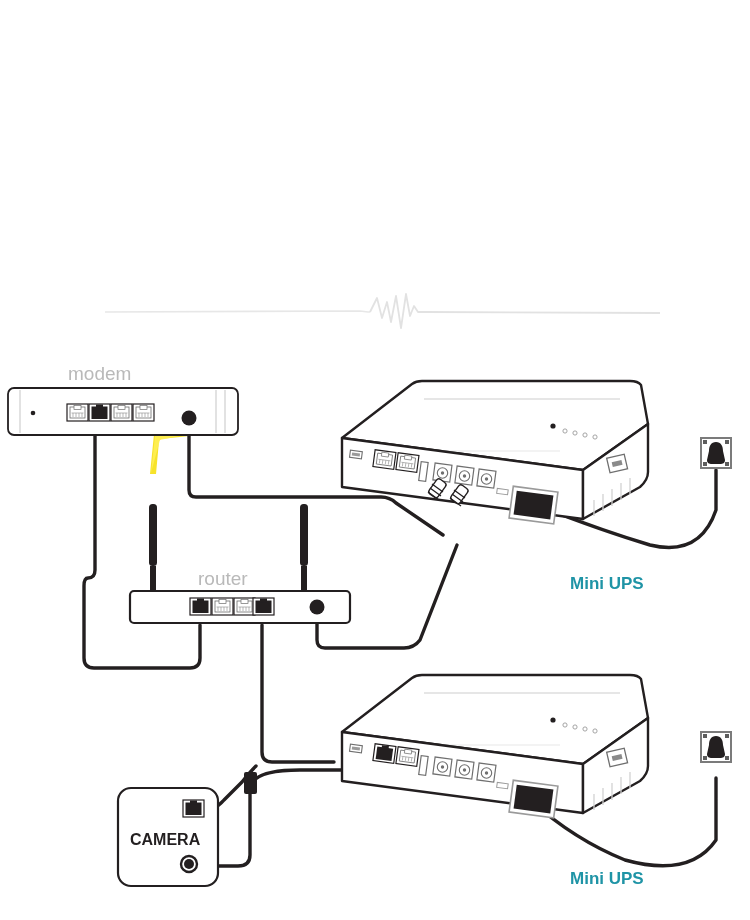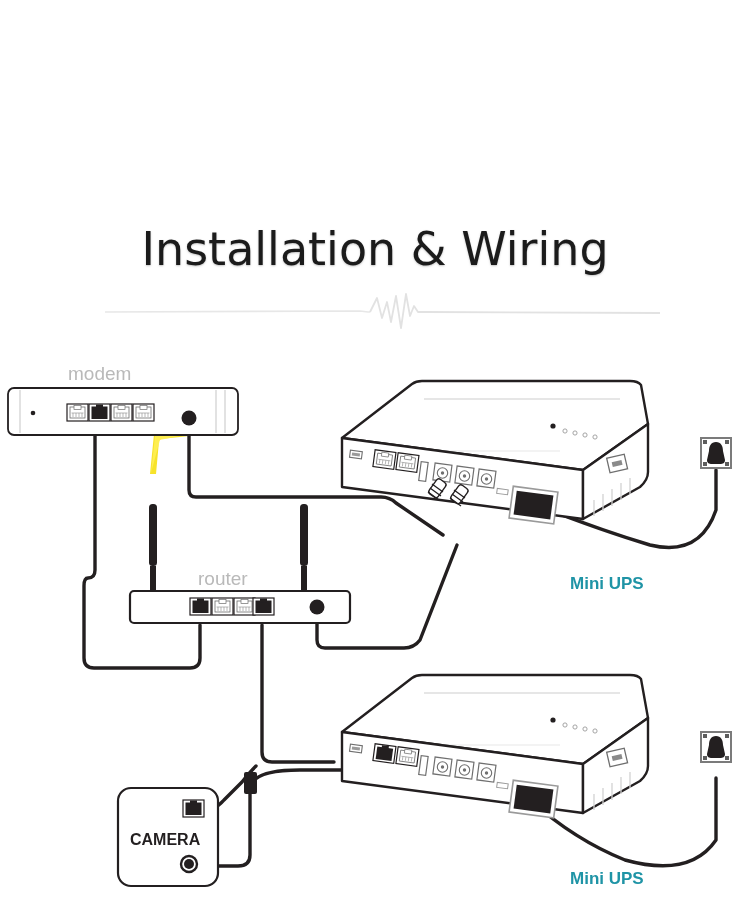--- a/index.html
+++ b/index.html
@@ -34,21 +34,20 @@
       <path d="M3 57 L7 20 L58 14 L12 24 Z" fill="#fff05a" opacity=".8"></path>
     </svg>
   </div>
 
   <div class="brk" style="left:540px;top:258px;">
     <svg width="80" height="52" viewBox="0 0 80 52">
       <path d="M78 2 L74 44 L72 46 L18 50 L20 44 L68 39 L70 37 L73 2 Z" fill="#f7e32a"></path>
     </svg>
   </div>
 
-  <div class="title">Installation &amp; Wiring</div>
 
   <svg width="750" height="40" style="position:absolute;left:0;top:92px;">
     <path d="M105 20 L360 19 L368 20 L370 20" stroke="#e7e7e7" stroke-width="1.6" fill="none"></path>
     <path d="M370 20 L377 6 L382 26 L387 10 L391 30 L396 4 L401 36 L406 2 L410 24 L414 14 L418 20 L425 20 L660 21" stroke="#e2e2e2" stroke-width="1.8" fill="none" stroke-linejoin="round"></path>
   </svg>
 </div>
 
 <div id="stage">
 <svg width="750" height="920" viewBox="0 0 750 920" xmlns="http://www.w3.org/2000/svg">
   <defs>

